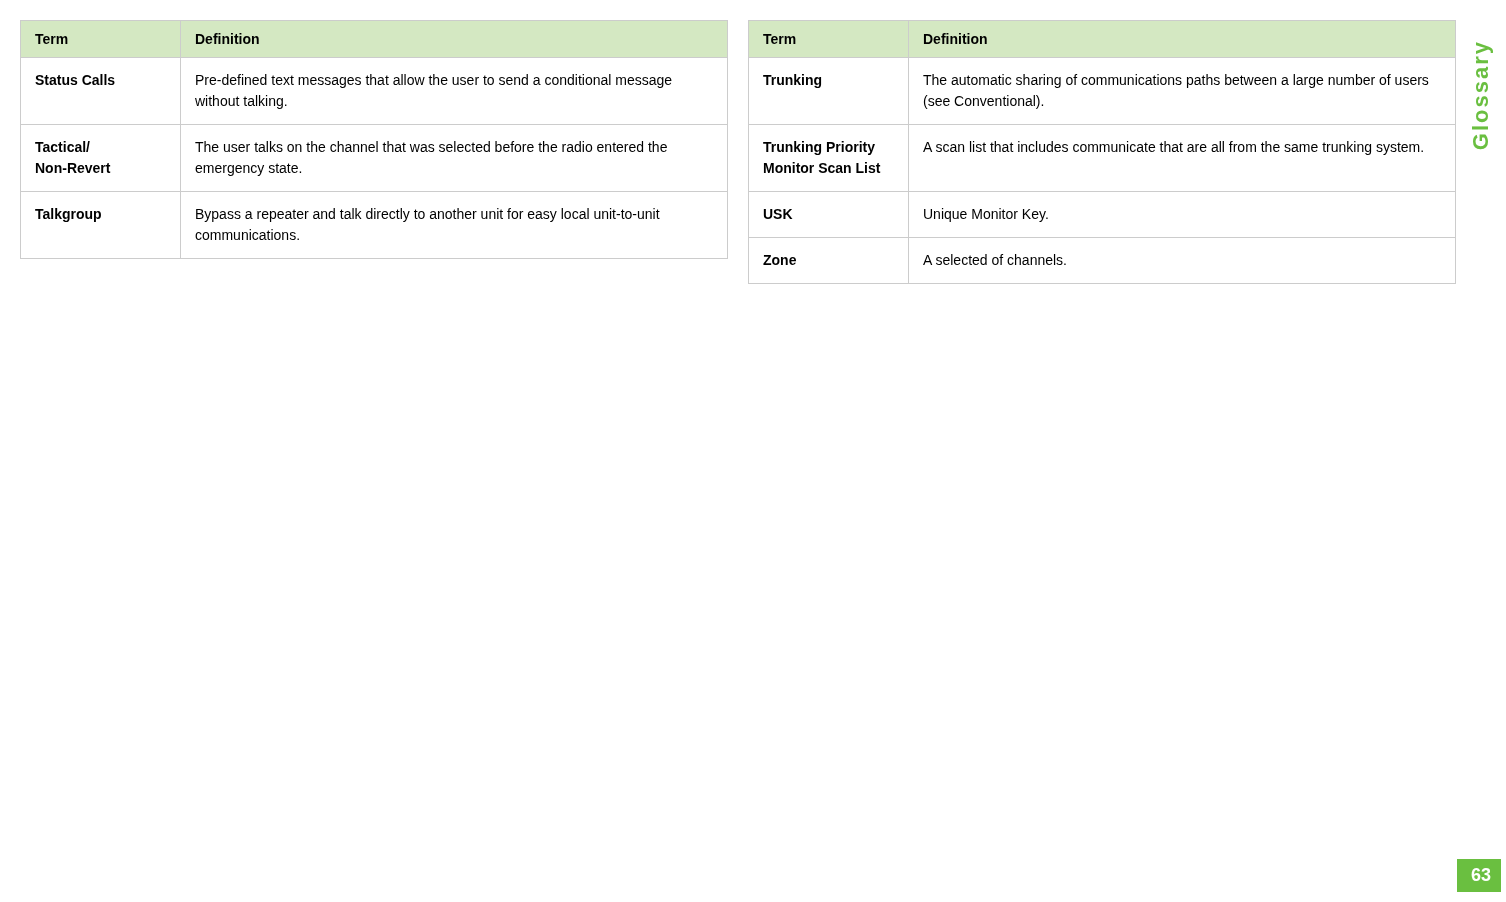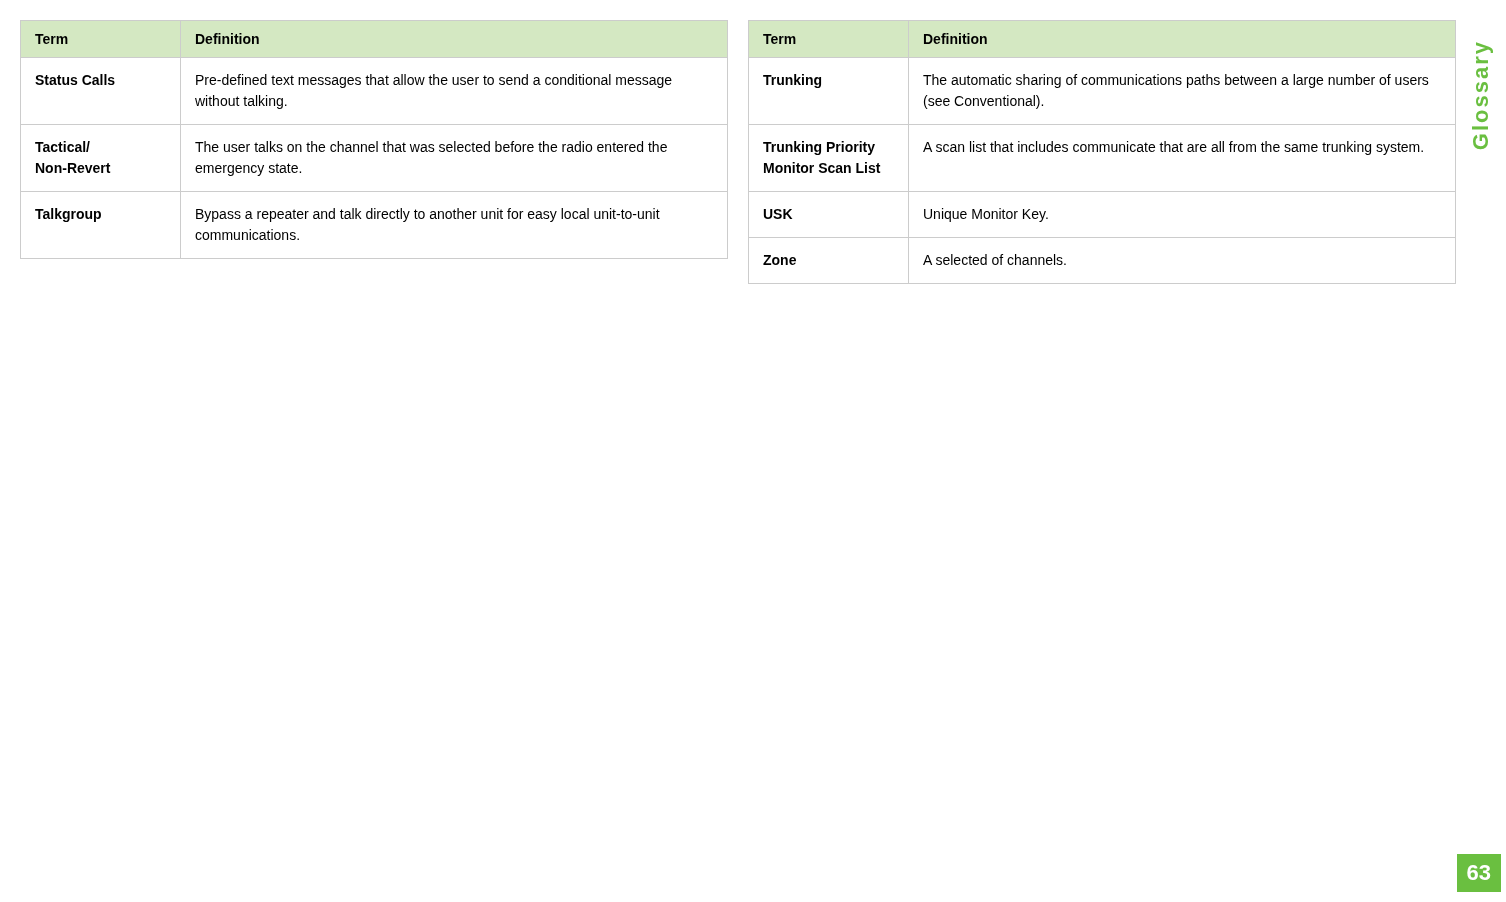--- a/index.html
+++ b/index.html
@@ -115,21 +115,21 @@
       bottom: 10px;
       right: 5px;
       display: flex;
       flex-direction: column;
       align-items: center;
     }
 
     .page-number-box {
       background-color: #6abf40;
       color: #ffffff;
-      font-size: 22px;
+      font-size: 18px;
       font-weight: bold;
       padding: 6px 10px;
       min-width: 44px;
       text-align: right;
     }
   </style>
 </head>
 <body>
 
 <div class="main-content">

